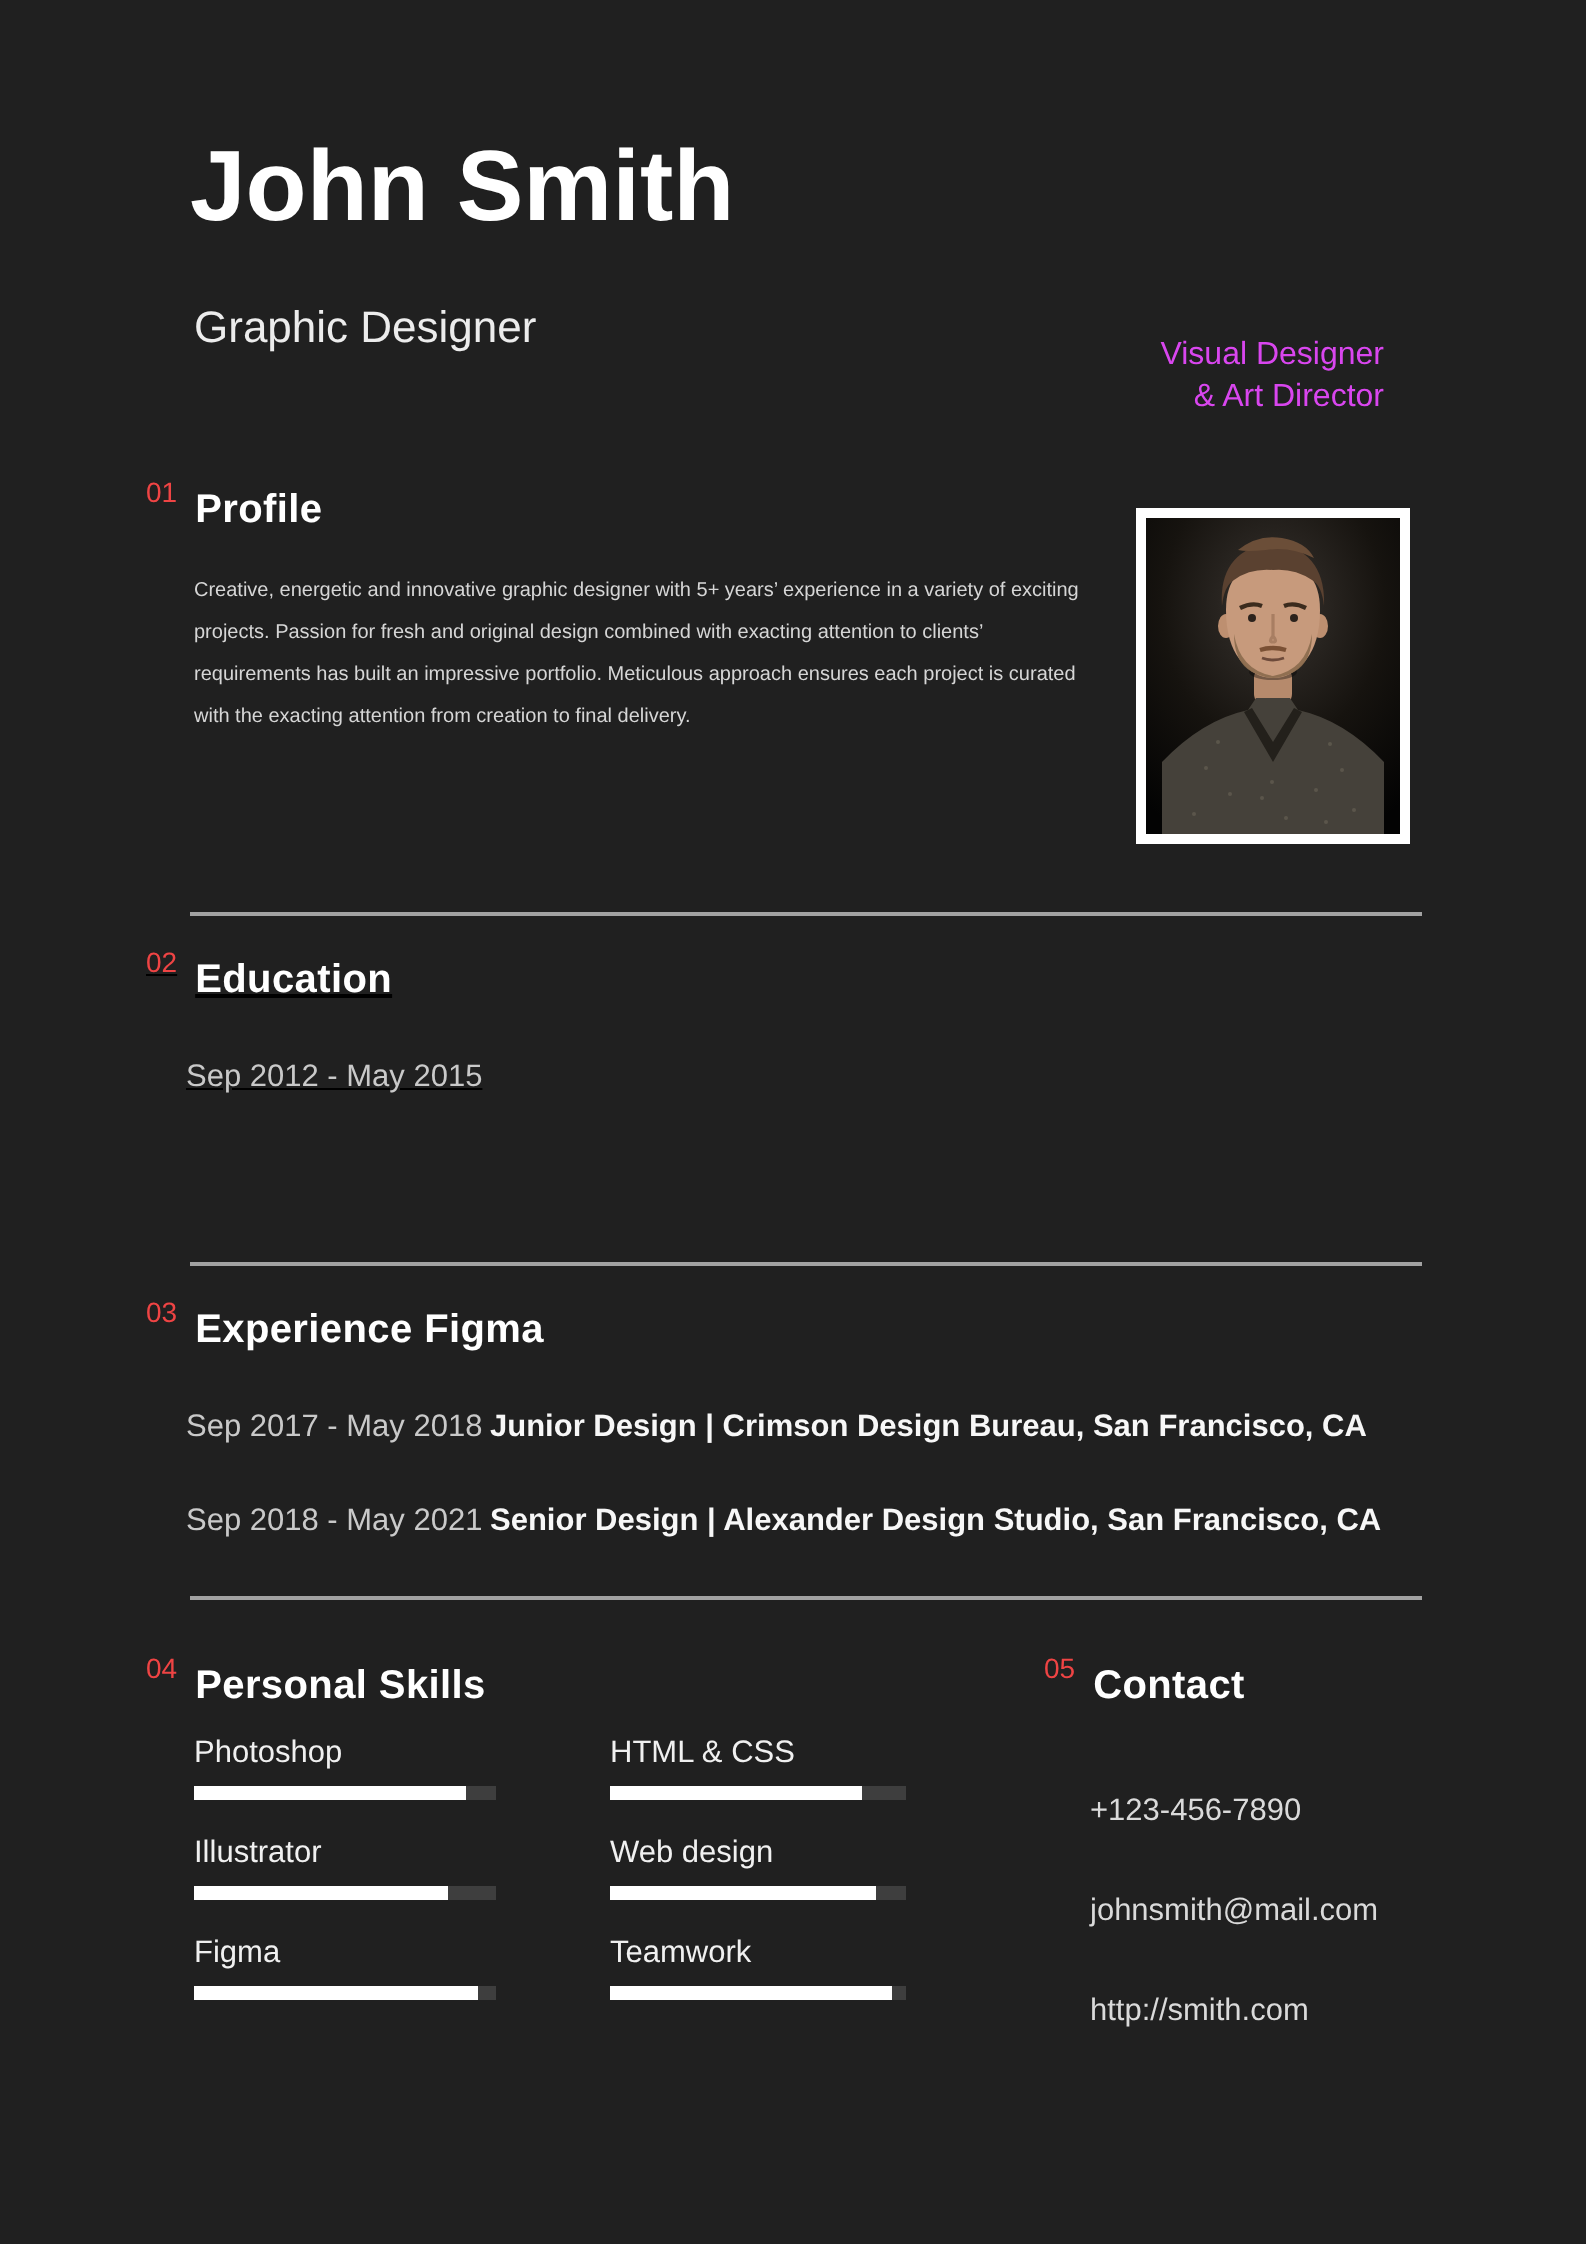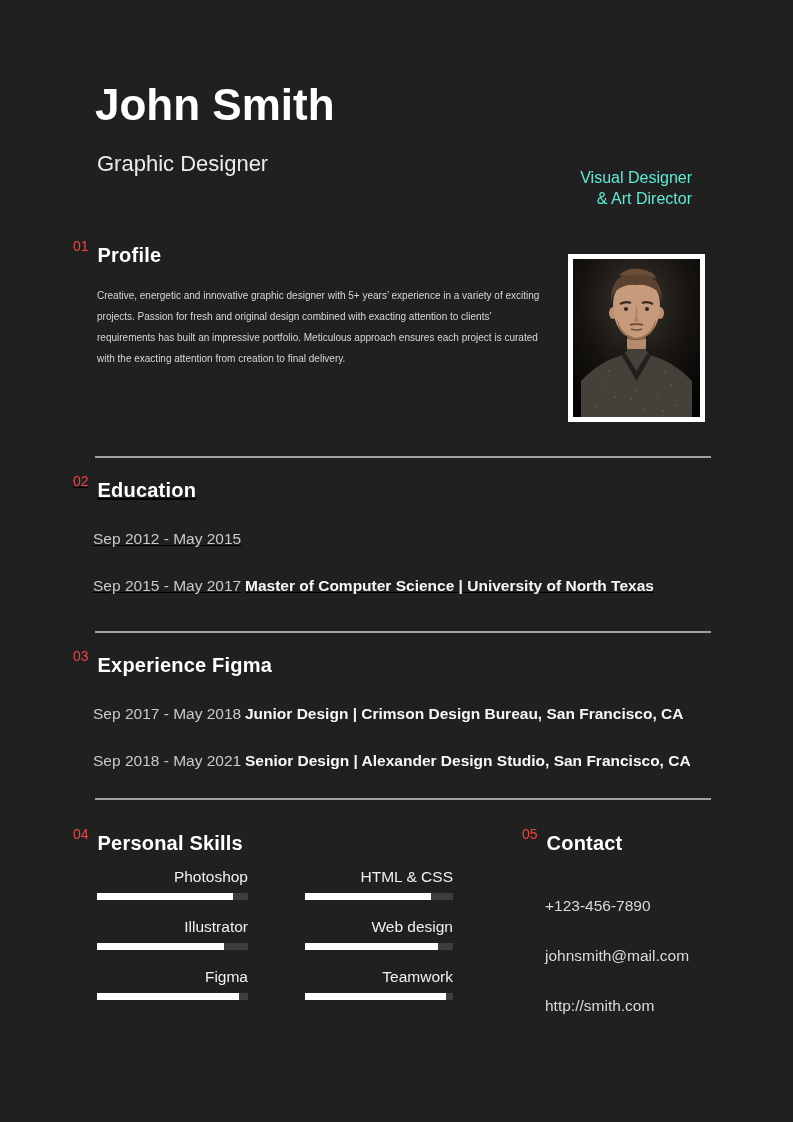--- a/index.html
+++ b/index.html
@@ -6,23 +6,23 @@
   body{
     width:793px;height:1122px;
     background:#202020;
     font-family:"Liberation Sans",sans-serif;
     position:relative;overflow:hidden;
     -webkit-font-smoothing:antialiased;
   }
   .abs{position:absolute;}
 
   
-  #name{left:95px;top:76px;font-size:44px;line-height:58px;font-weight:700;color:#ffffff;letter-spacing:0;}
+  #name{left:95px;top:64px;font-size:50px;line-height:58px;font-weight:700;color:#ffffff;letter-spacing:0;}
   #job-title{left:97px;top:150px;font-size:22px;line-height:28px;font-weight:400;color:#ececec;}
-  #tagline{right:101px;top:167px;font-size:16px;line-height:21px;color:#5eead4;text-align:right;}
+  #tagline{right:101px;top:167px;font-size:16px;line-height:21px;color:#d946ef;text-align:right;}
 
   
   .section-head{display:flex;align-items:flex-start;}
   .sec-num{font-size:14px;color:#ef4444;margin-right:9px;transform:translateY(-2px);}
   .sec-title{font-size:20px;line-height:30px;font-weight:700;color:#ffffff;letter-spacing:.2px;}
 
   
   #profile{left:73px;top:240px;width:480px;}
   .profile-body{margin-left:24px;margin-top:15px;width:444px;font-size:10px;line-height:21px;color:#d6d6d6;}
 
@@ -39,21 +39,21 @@
   
   #education{left:73px;top:475px;width:660px;text-decoration:underline;}
   #experience{left:73px;top:650px;width:680px;}
   .rows{margin-left:20px;margin-top:24px;}
   .row{display:flex;margin-bottom:28px;font-size:15.5px;line-height:19px;}
   .row-dates{width:152px;flex:none;color:#c9c9c9;}
   .row-title{font-weight:700;color:#f7f7f7;}
 
   
   #bottom{left:73px;top:828px;right:0;display:flex;}
-  .bottom-left{width:449px;flex:none;text-align:right;}
+  .bottom-left{width:449px;flex:none;}
   .bottom-right{flex:1;}
 
   .skills-grid{margin-left:24px;margin-top:10px;display:grid;grid-template-columns:151px 148px;column-gap:57px;row-gap:18px;}
   .skill-label{font-size:15.5px;line-height:18px;color:#f0f0f0;}
   .skill-track{margin-top:7px;height:7px;background:#3e3e3e;}
   .skill-fill{height:100%;background:#ffffff;}
 
   .contact-list{margin-left:23px;margin-top:38px;}
   .contact-item{font-size:15.5px;line-height:19px;color:#dadada;margin-bottom:31px;}
 </style>
@@ -134,24 +134,20 @@
 
 <div class="abs" id="education">
   <div class="section-head">
     <span class="sec-num">02</span>
     <span class="sec-title">Education</span>
   </div>
   <div class="rows">
     <div class="row">
       <span class="row-dates">Sep 2012 - May 2015</span>
     </div>
-    <div class="row">
-      <span class="row-dates">Sep 2015 - May 2017</span>
-      <span class="row-title">Master of Computer Science | University of North Texas</span>
-    </div>
   </div>
 </div>
 
 <div class="abs divider" id="divider-2"></div>
 
 <div class="abs" id="experience">
   <div class="section-head">
     <span class="sec-num">03</span>
     <span class="sec-title">Experience Figma</span>
   </div>

